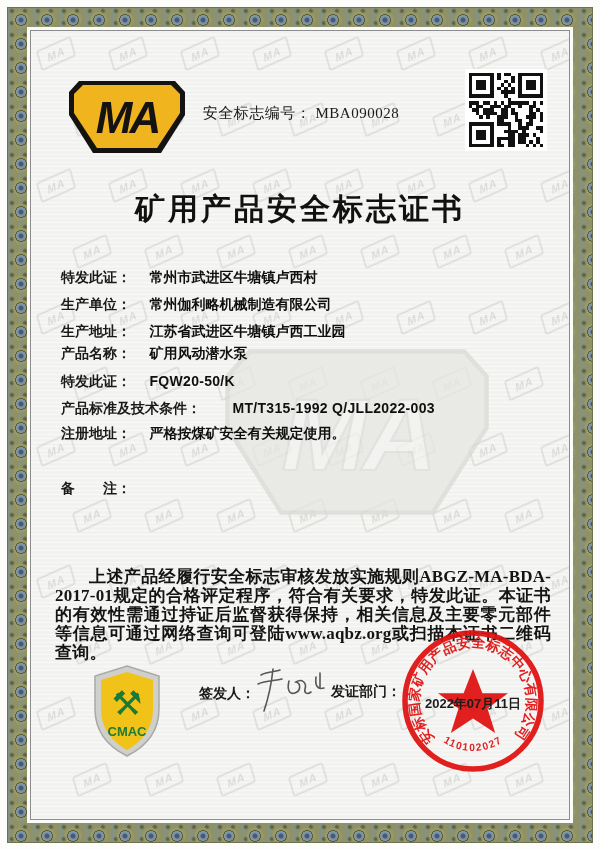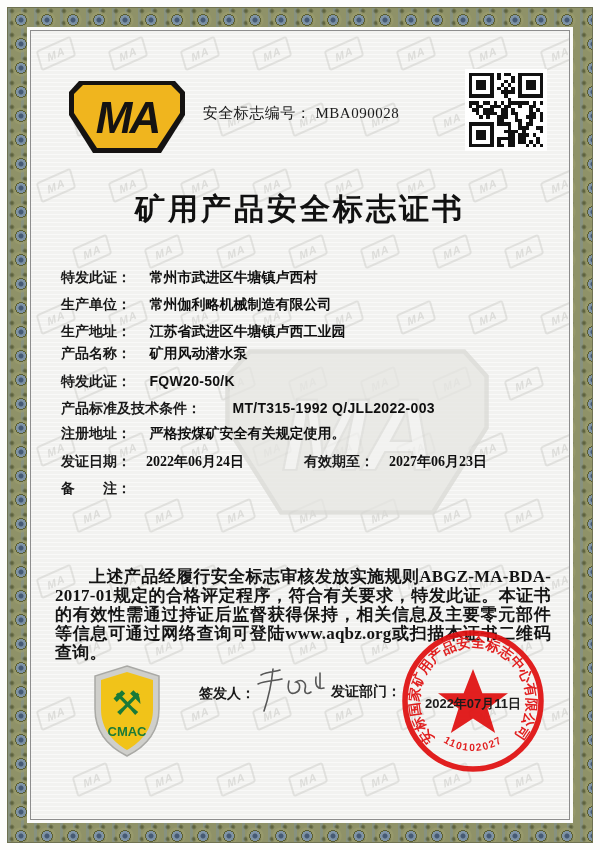--- a/index.html
+++ b/index.html
@@ -333,26 +333,20 @@
     </div>
     <div class="abs content-z row wide" style="top:369px;">
       <span class="lbl">产品标准及技术条件：</span>
       <span class="val latin">MT/T315-1992 Q/JLL2022-003</span>
     </div>
     <div class="abs content-z row" style="top:394px;">
       <span class="lbl">注册地址：</span>
       <span class="val">严格按煤矿安全有关规定使用。</span>
     </div>
 
-    <div class="abs content-z row dates" style="top:422px;width:500px;">
-      <span style="left:0;" class="lbl">发证日期：</span>
-      <span style="left:85px;" class="val">2022年06月24日</span>
-      <span style="left:243px;font-weight:600;">有效期至：</span>
-      <span style="left:328px;" class="val">2027年06月23日</span>
-    </div>
 
     <div class="abs content-z row" style="top:449px;">
       <span class="lbl">备　　注：</span>
     </div>
 
     <div class="abs content-z statement" style="top:536px;">上述产品经履行安全标志审核发放实施规则ABGZ-MA-BDA-2017-01规定的合格评定程序，符合有关要求，特发此证。本证书的有效性需通过持证后监督获得保持，相关信息及主要零元部件等信息可通过网络查询可登陆www.aqbz.org或扫描本证书二维码查询。</div>
 
     <svg class="abs content-z" style="left:60px;top:632px;" width="72" height="96" viewBox="0 0 72 96">
       <path d="M36,3 L68,13 V46 C68,70 54,84 36,93 C18,84 4,70 4,46 V13 Z" fill="#cfcfcb" stroke="#a9a9a5" stroke-width="1.5"></path>
       <path d="M36,9 L62,17 V46 C62,66 50,79 36,87 C22,79 10,66 10,46 V17 Z" fill="#f1c319"></path>

